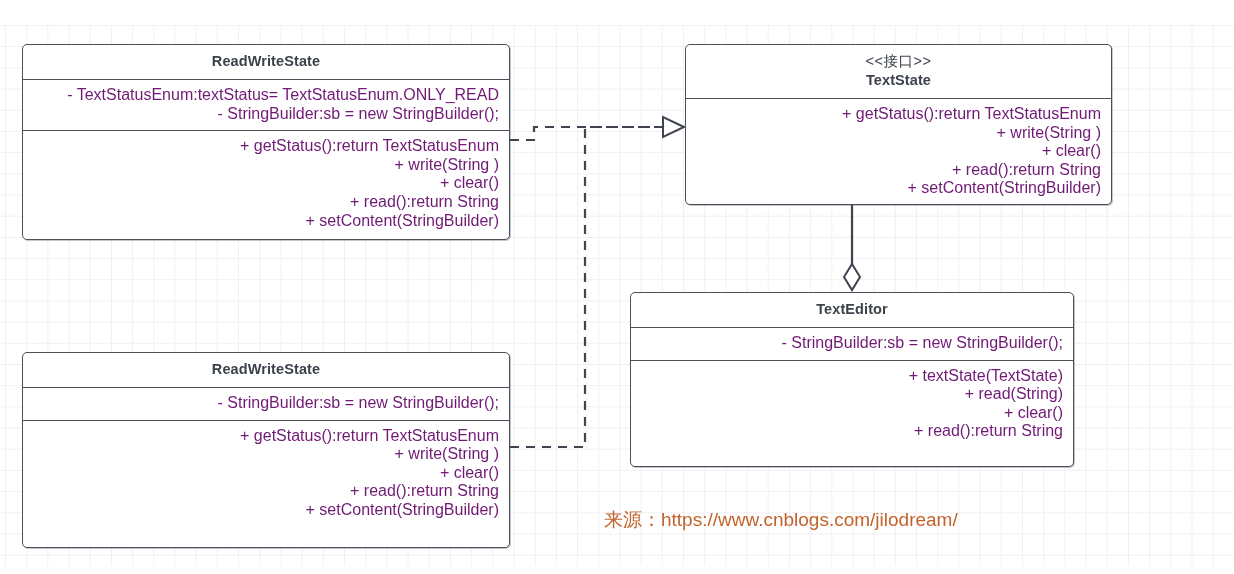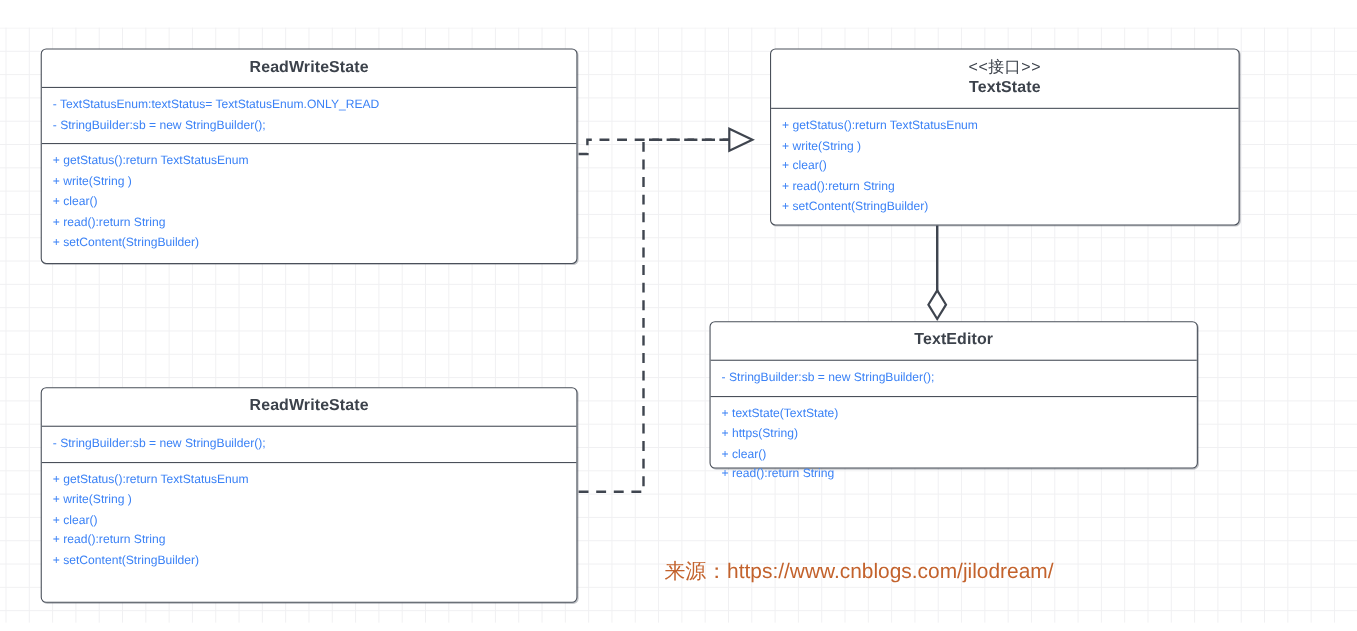--- a/index.html
+++ b/index.html
@@ -31,21 +31,20 @@
   }
 
   .uml-class {
     position: absolute;
     box-sizing: border-box;
     background: #ffffff;
     border: 1.6px solid #4a505a;
     border-radius: 5px;
     box-shadow: 1px 1px 0 rgba(60,66,78,0.30);
     color: #3c424b;
-    margin-left: 15px;
   }
   .compartment {
     box-sizing: border-box;
     padding: 6px 10px 7px 10px;
   }
   .compartment.sep {
     border-top: 1.6px solid #4a505a;
   }
   .cls-title {
     text-align: center;
@@ -56,24 +55,25 @@
     letter-spacing: 0.1px;
   }
   .cls-stereotype {
     display: block;
     font-weight: normal;
     font-size: 14.5px;
     line-height: 19px;
     letter-spacing: 0.5px;
   }
   .member {
-    font-size: 11px;
+    font-size: 16px;
     line-height: 18.6px;
     white-space: pre;
-    color: #3b82f6;
+    color: #701a75;
+    text-align: right;
   }
 
   
   .conn-svg {
     position: absolute;
     left: 0; top: 0;
     width: 1234px; height: 574px;
     pointer-events: none;
     overflow: visible;
   }
@@ -140,28 +140,28 @@
     </div>
     <div class="compartment sep">
       <div class="member">+ getStatus():return TextStatusEnum</div>
       <div class="member">+ write(String )</div>
       <div class="member">+ clear()</div>
       <div class="member">+ read():return String</div>
       <div class="member">+ setContent(StringBuilder)</div>
     </div>
   </div>
 
-  <div class="uml-class" style="left:630px; top:292px; width:444px; height:134px;">
+  <div class="uml-class" style="left:630px; top:292px; width:444px; height:175px;">
     <div class="compartment cls-title">TextEditor</div>
     <div class="compartment sep">
       <div class="member">- StringBuilder:sb = new StringBuilder();</div>
     </div>
     <div class="compartment sep">
       <div class="member">+ textState(TextState)</div>
-      <div class="member">+ https(String)</div>
+      <div class="member">+ read(String)</div>
       <div class="member">+ clear()</div>
       <div class="member">+ read():return String</div>
     </div>
   </div>
 
   <div class="watermark" style="left:604px; top:504px;">来源：https://www.cnblogs.com/jilodream/</div>
 
   <div class="grid-mask-top"></div>
   <div class="grid-mask-bottom"></div>
 </div>

